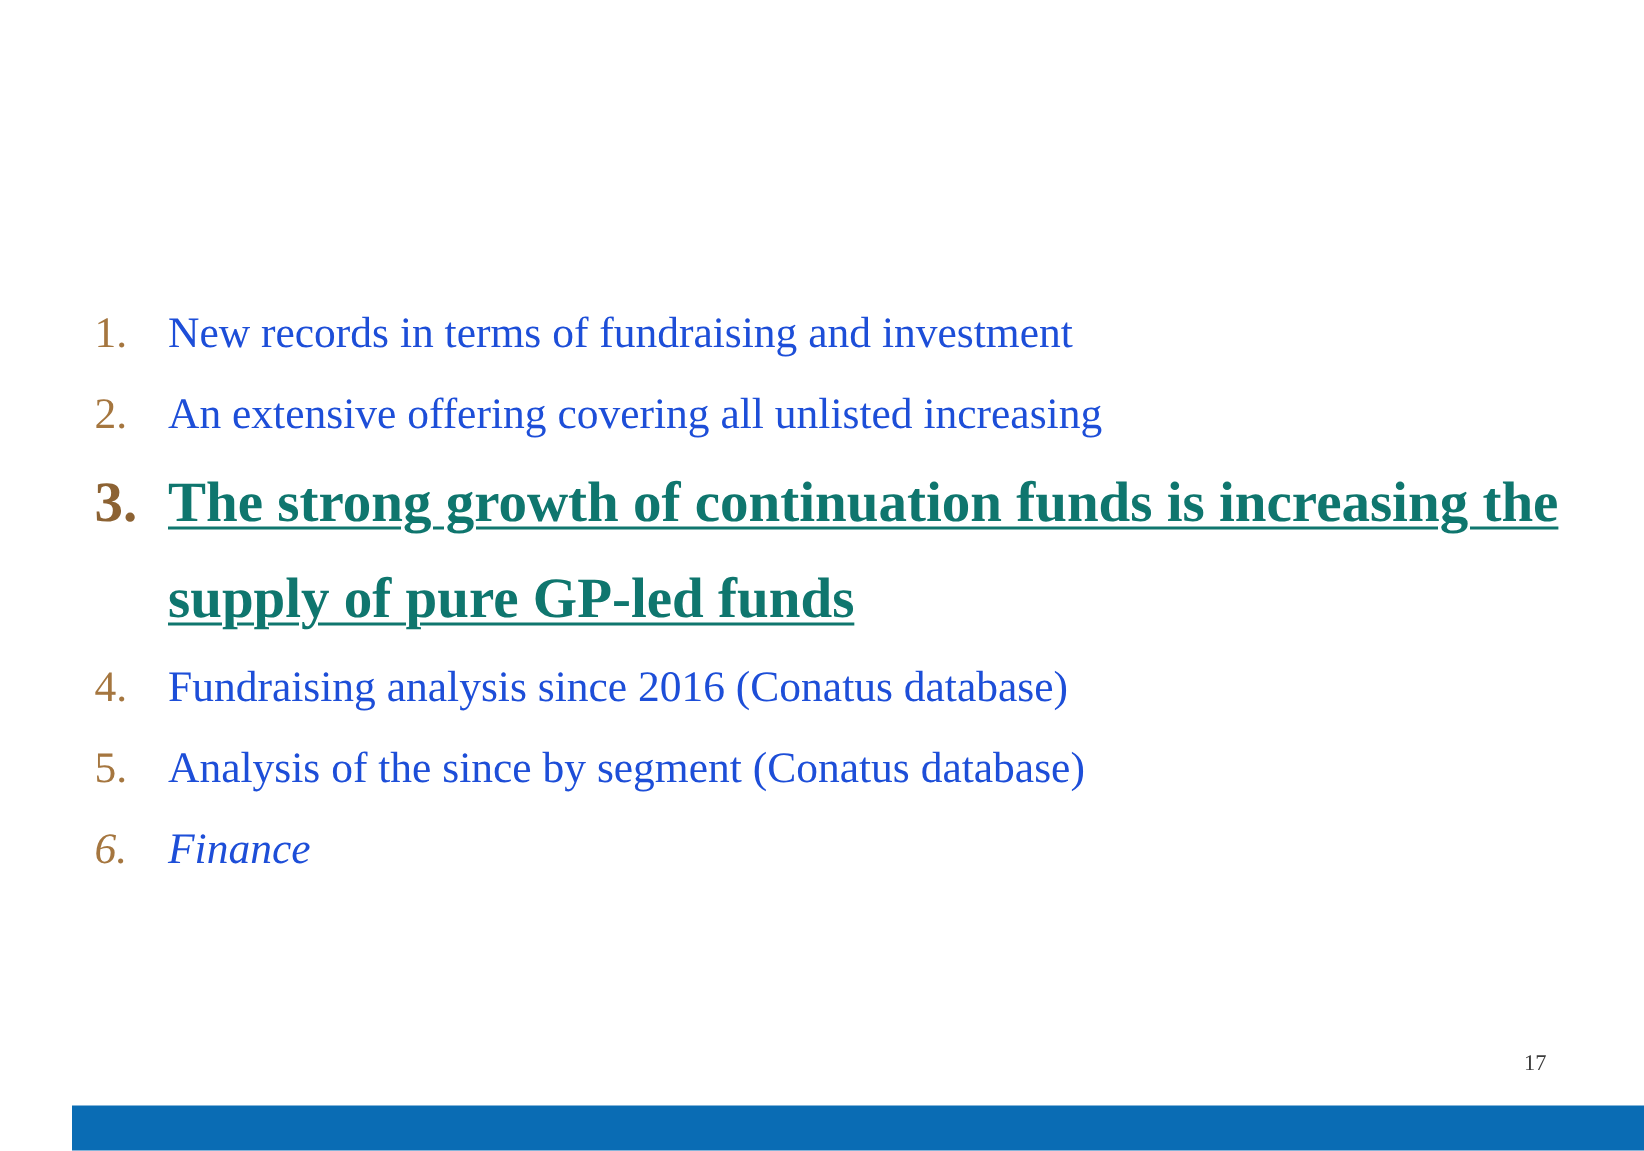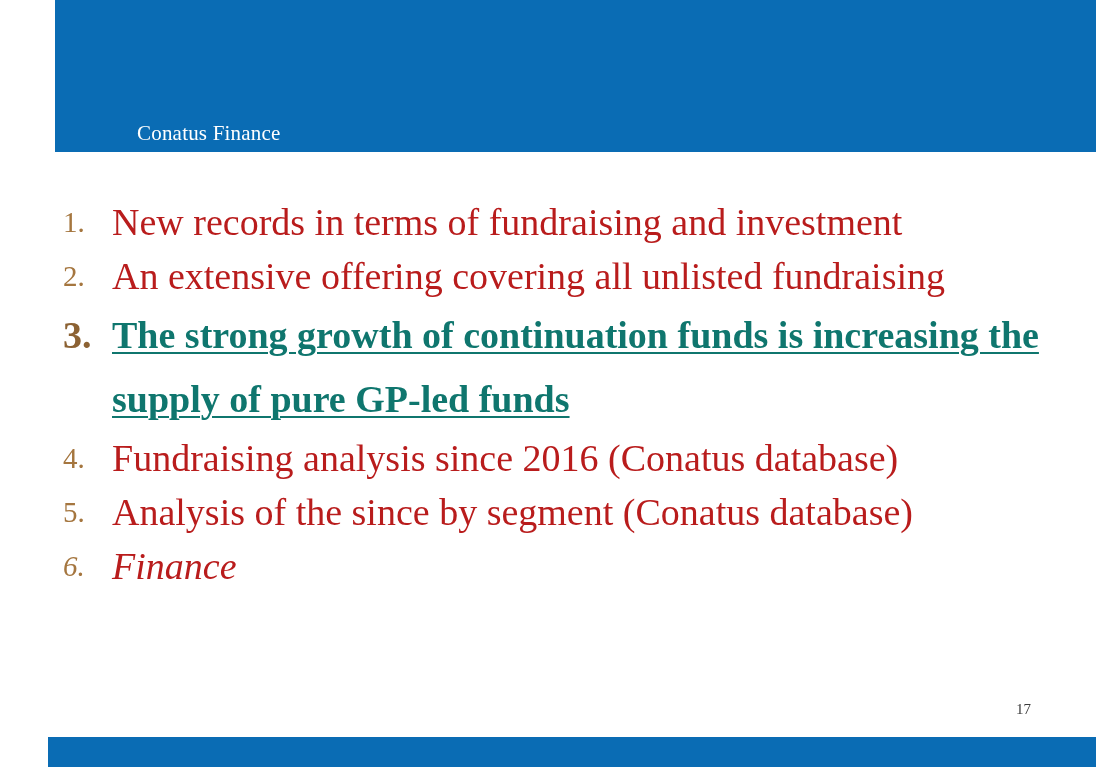--- a/index.html
+++ b/index.html
@@ -61,23 +61,23 @@
     width: 57px;
     text-align: left;
     color: #a5763f;
     font-size: 29px;
     line-height: 54px;
     padding-left: 8px;
     box-sizing: border-box;
   }
   .agenda-text {
     flex: 1 1 auto;
-    font-size: 38px;
+    font-size: 29px;
     line-height: 54px;
-    color: #b91c1c;
+    color: #1d4ed8;
   }
 
   
   .agenda-item.is-current .agenda-num {
     font-size: 38px;
     line-height: 64px;
     font-weight: bold;
     color: #8c6233;
   }
   .agenda-item.is-current .agenda-text {
@@ -116,34 +116,31 @@
     width: 1048px;
     height: 30px;
     background: #0a6cb4;
   }
 </style>
 </head>
 <body>
 
 <div class="slide">
 
-  <div class="header-band">
-    <div class="brand-title">Conatus Finance</div>
-  </div>
 
   <div class="agenda">
 
     <div class="agenda-item">
       <span class="agenda-num">1.</span>
       <span class="agenda-text">New records in terms of fundraising and investment</span>
     </div>
 
     <div class="agenda-item">
       <span class="agenda-num">2.</span>
-      <span class="agenda-text">An extensive offering covering all unlisted fundraising</span>
+      <span class="agenda-text">An extensive offering covering all unlisted increasing</span>
     </div>
 
     <div class="agenda-item is-current">
       <span class="agenda-num">3.</span>
       <span class="agenda-text">The strong growth of continuation funds is increasing the supply of pure GP-led funds</span>
     </div>
 
     <div class="agenda-item">
       <span class="agenda-num">4.</span>
       <span class="agenda-text">Fundraising analysis since 2016 (Conatus database)</span>

